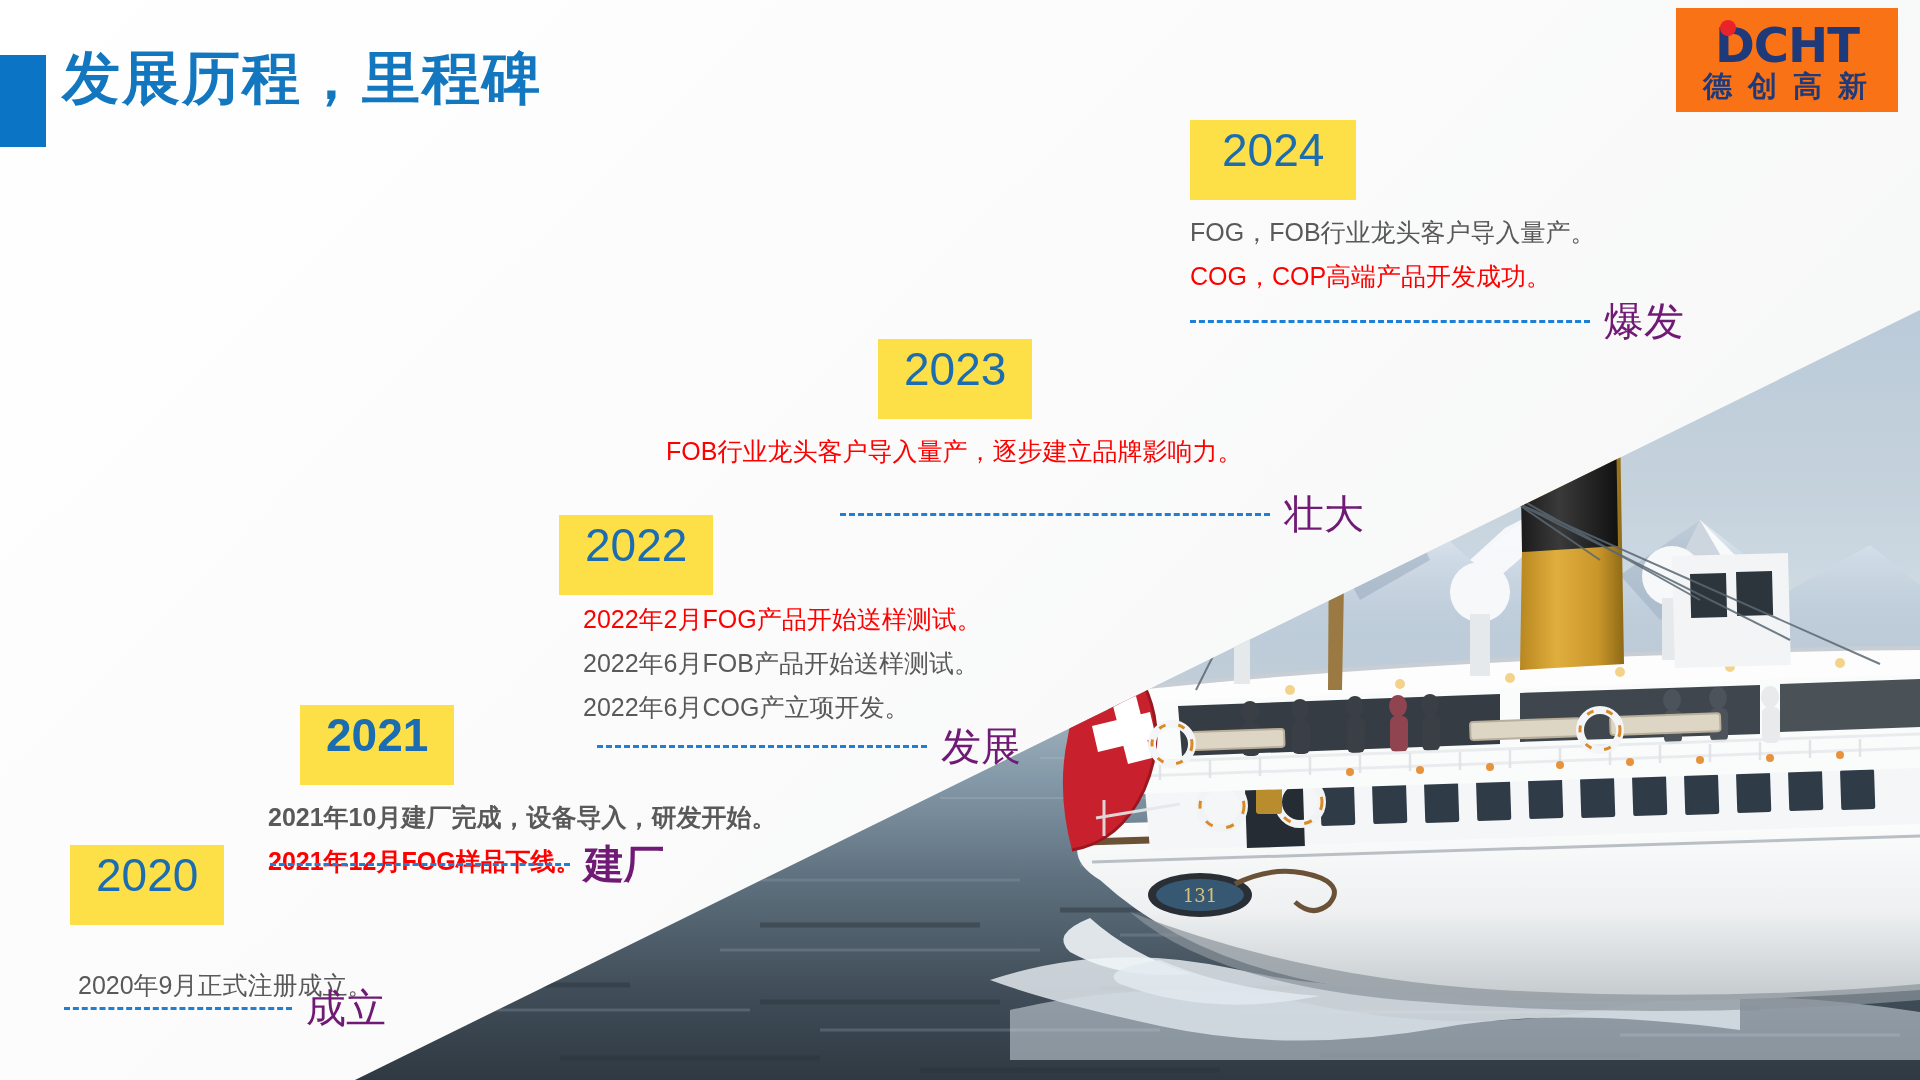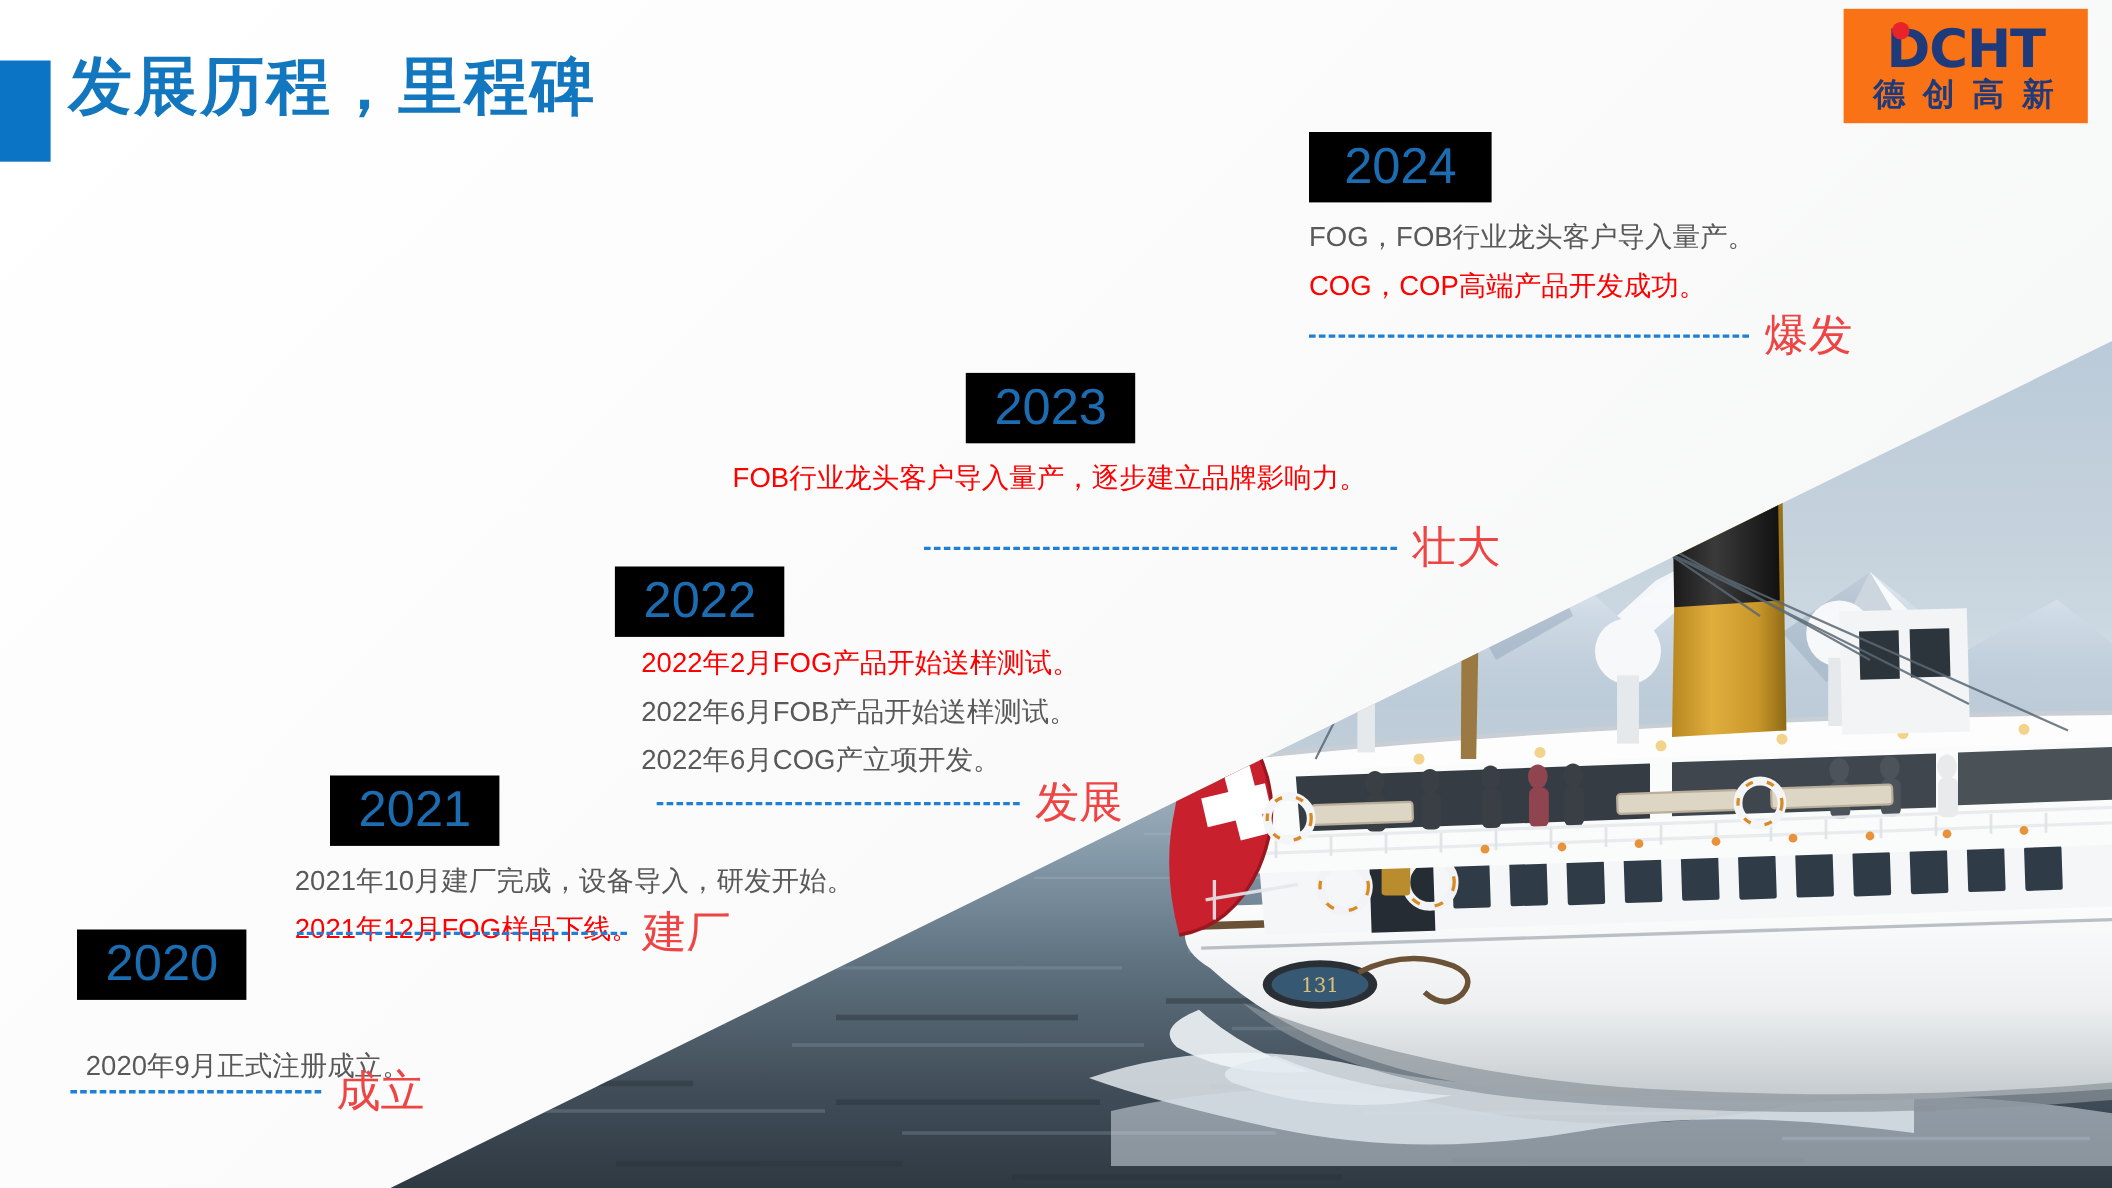--- a/index.html
+++ b/index.html
@@ -54,48 +54,48 @@
   }
   .logo-sub{
     font-size:29px; font-weight:bold; color:#1F3A7A;
     letter-spacing:4px; margin-top:2px; line-height:32px;
   }
 
   
   .entry{ position:absolute; z-index:5; }
   .year-badge{
     display:inline-block;
-    background:#000000; color:#1B6CB0;
+    background:#fde047; color:#1B6CB0;
     font-size:46px; line-height:56px;
-    padding:2px 26px 6px 26px;
+    padding:2px 26px 22px 26px;
     white-space:nowrap;
     font-family:"Liberation Sans",sans-serif;
   }
   .lines{ margin-top:10px; }
   .line{
     font-size:25px; line-height:44px; white-space:nowrap;
     color:#595959;
   }
   .line.red{ color:#FF0000; }
   .rule-row{
     display:flex; align-items:center; white-space:nowrap;
   }
   .dashed{
     height:0; border-top:3px dashed #1D7FD6; flex:0 0 auto;
   }
   .stage{
-    color:#ef4444; font-size:40px; line-height:46px;
+    color:#701a75; font-size:40px; line-height:46px;
     margin-left:14px; white-space:nowrap;
   }
 
   
   #e2024{ left:1190px; top:120px; }
   #e2023{ left:878px; top:339px; }
   #e2022{ left:559px; top:515px; }
-  #e2021{ left:300px; top:705px; }
+  #e2021{ left:300px; top:705px;font-weight:bold; }
   #e2020{ left:70px; top:845px; }
 
   #e2024 .year-badge{ padding-left:32px; padding-right:32px; }
 </style>
 </head>
 <body>
 
 <div class="page-bg"></div>
 
 <div class="photo-wrap">

